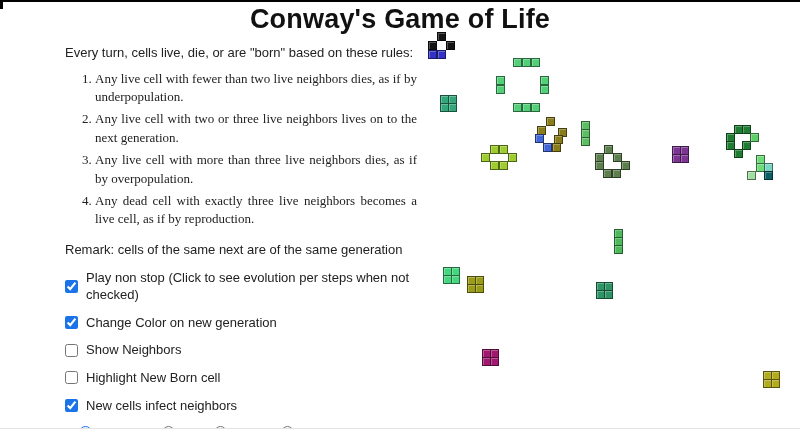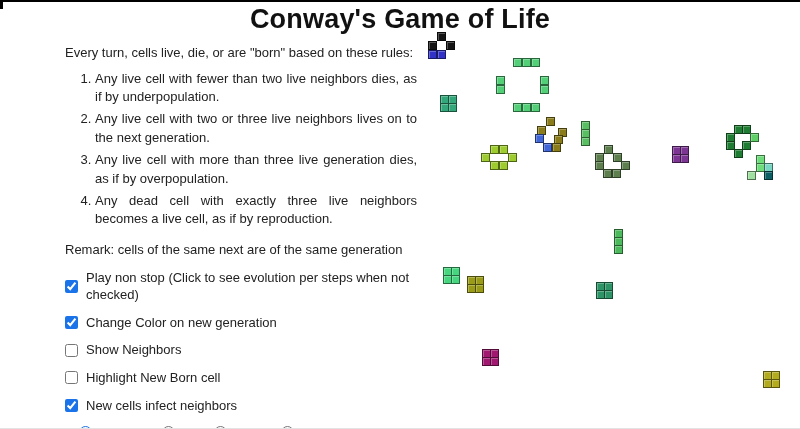--- a/index.html
+++ b/index.html
@@ -11,21 +11,21 @@
   .left-notch{position:absolute;top:0;left:0;width:3px;height:9px;background:#000;}
   .bottom-edge{position:absolute;bottom:0;left:0;width:800px;height:1px;background:#e3e3e3;}
   h1.title{
     position:absolute;top:4px;left:0;width:800px;margin:0;text-align:center;
     font-size:27px;font-weight:bold;color:#111;letter-spacing:0.2px;
   }
   .panel{
     position:absolute;left:65px;top:40px;width:352px;font-size:13px;line-height:1.35;
   }
   .intro{margin:4px 0 6px 0;}
-  ol.rules{margin:8px 0 10px 0;padding-left:30px;}
+  ol.rules{margin:8px 0 10px 0;padding-left:30px;font-family:Liberation Serif, serif;}
   ol.rules li{text-align:justify;margin-bottom:3px;line-height:1.45;}
   .remark{margin:12px 0 10px 0;}
   .cb-row{display:flex;align-items:center;gap:8px;margin:0 0 10px 0;cursor:default;}
   .cb-row input{width:13px;height:13px;margin:0;accent-color:#1a73e8;}
   .shape-row{display:flex;align-items:center;gap:5px;margin:4px 0 0 14px;}
   .shape-row label{display:flex;align-items:center;gap:4px;margin-right:8px;}
   .shape-row input{width:13px;height:13px;margin:0;accent-color:#1a73e8;}
   .board{position:absolute;left:0;top:0;width:800px;height:429px;pointer-events:none;}
   .cell{
     position:absolute;width:9px;height:9px;box-sizing:border-box;
@@ -41,21 +41,21 @@
 <div class="left-notch"></div>
 
 <h1 class="title">Conway's Game of Life</h1>
 
 <div class="panel">
   <p class="intro">Every turn, cells live, die, or are "born" based on these rules:</p>
 
   <ol class="rules">
     <li>Any live cell with fewer than two live neighbors dies, as if by underpopulation.</li>
     <li>Any live cell with two or three live neighbors lives on to the next generation.</li>
-    <li>Any live cell with more than three live generation dies, as if by overpopulation.</li>
+    <li>Any live cell with more than three live neighbors dies, as if by overpopulation.</li>
     <li>Any dead cell with exactly three live neighbors becomes a live cell, as if by reproduction.</li>
   </ol>
 
   <p class="remark">Remark: cells of the same next are of the same generation</p>
 
   <div id="checkbox-group">
       <label class="cb-row">
         <input type="checkbox" checked="" style="">
         <span>Play non stop (Click to see evolution per steps when not checked)</span>
       </label>

